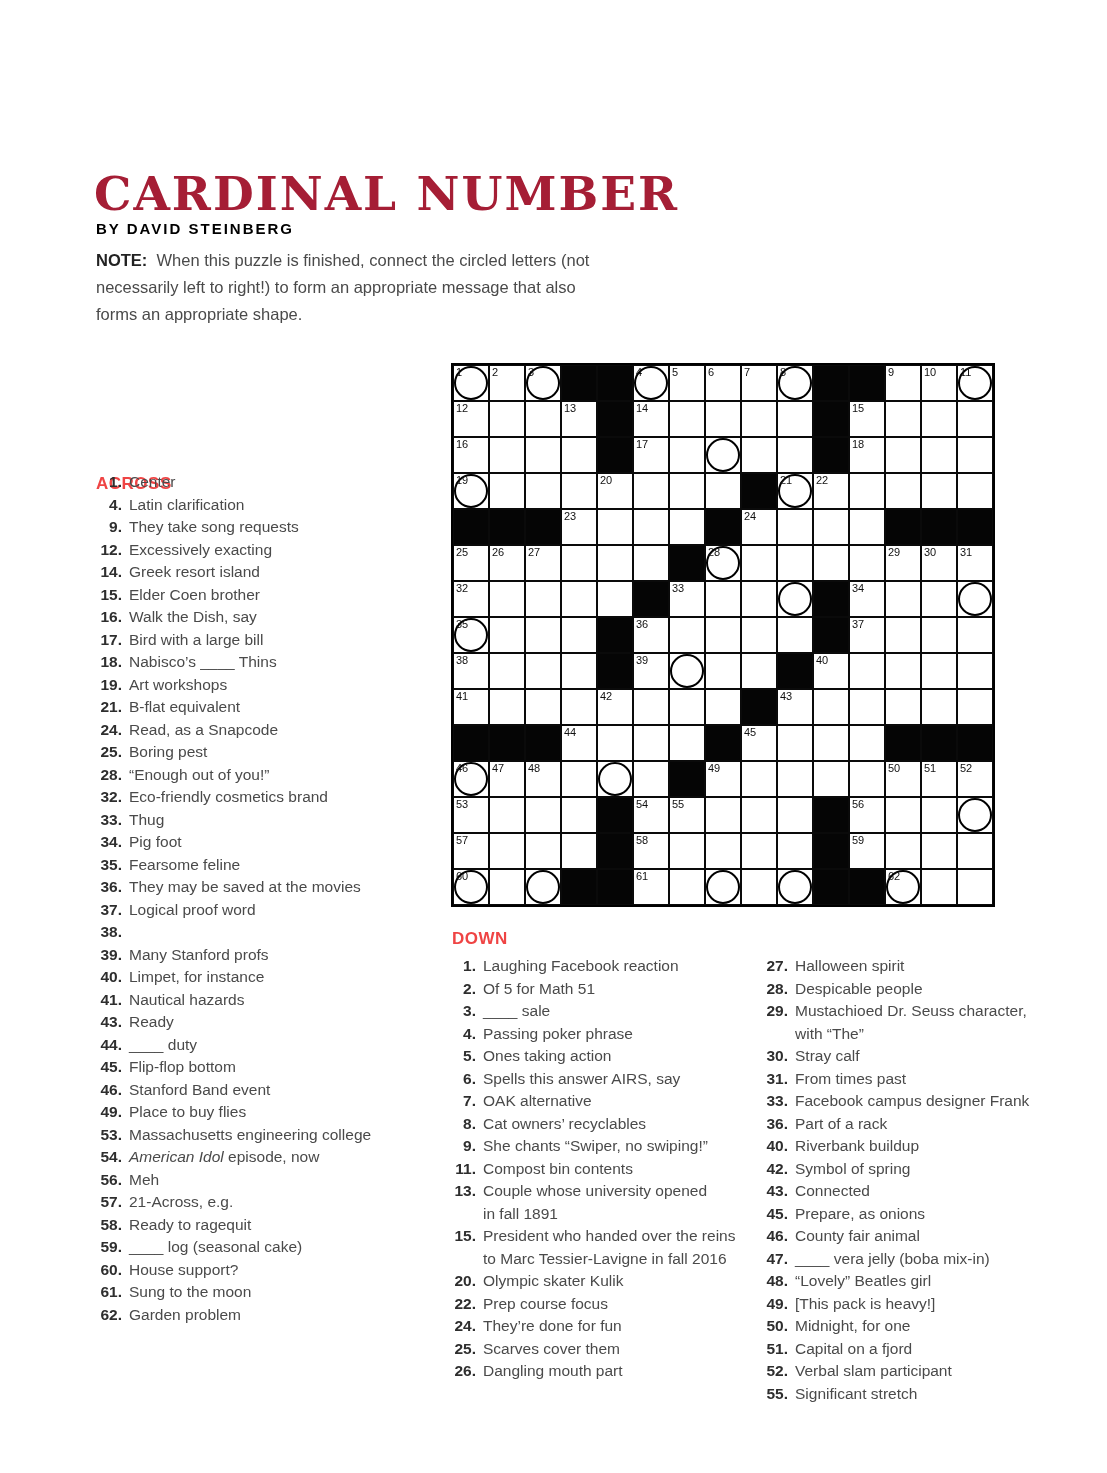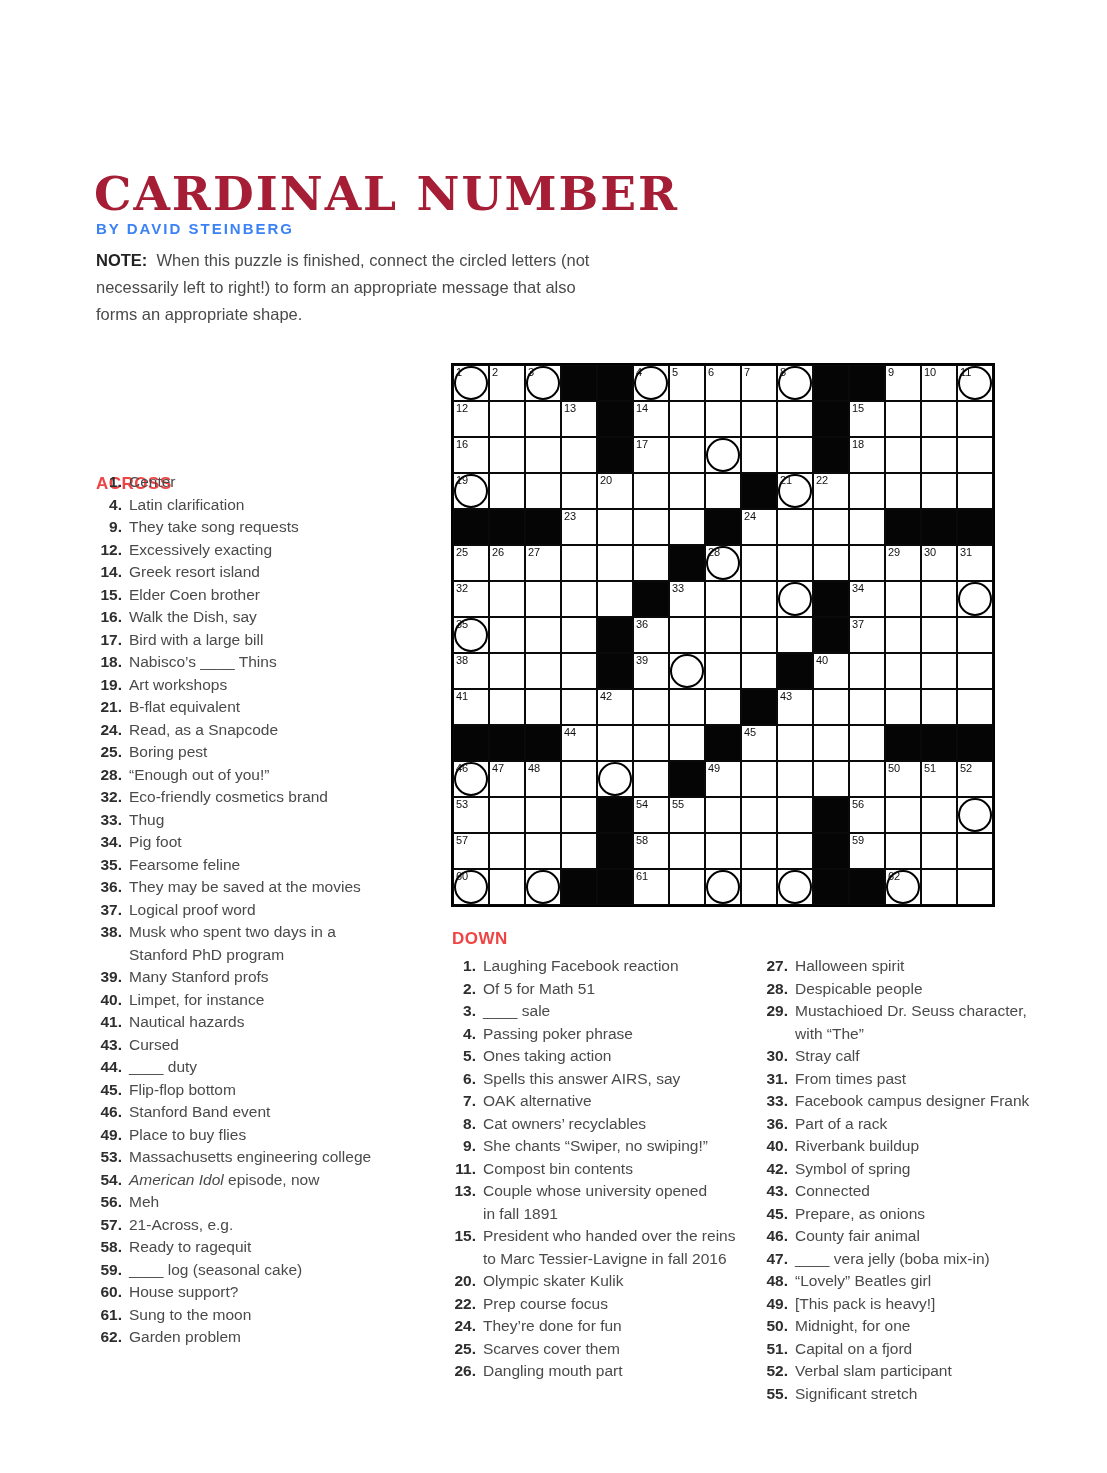--- a/index.html
+++ b/index.html
@@ -8,21 +8,21 @@
     position:relative; width:1107px; height:1473px; background:#ffffff;
     font-family:"Liberation Sans", sans-serif; overflow:hidden;margin-top:16px;
   }
   .title {
     position:absolute; left:94px; top:150px;
     font-family:"DejaVu Serif", serif; font-weight:900;
     font-size:47px; letter-spacing:2px; color:#A51E35; white-space:nowrap;
   }
   .byline {
     position:absolute; left:96px; top:204px;
-    font-size:15px; font-weight:bold; letter-spacing:2px; color:#3b82f6; white-space:nowrap;
+    font-size:15px; font-weight:bold; letter-spacing:2px; color:#000000; white-space:nowrap;
   }
   .note {
     position:absolute; left:96px; top:231px; width:540px;
     font-size:16.5px; line-height:27px; color:#4A4A4A;
   }
   .note b { color:#222222;text-align:right; }
   .clue-section { position:absolute; }
   .sec-across { left:96px; top:455px; width:362px; }
   .sec-down-col1 { left:452px; top:939px; width:322px; }
   .sec-down-col2 { left:764px; top:939px; width:335px; }
@@ -142,37 +142,36 @@
       <div class="clue-item">
         <span class="clue-num">36.</span>
         <span class="clue-text">They may be saved at the movies</span>
       </div>
       <div class="clue-item">
         <span class="clue-num">37.</span>
         <span class="clue-text">Logical proof word</span>
       </div>
       <div class="clue-item">
         <span class="clue-num">38.</span>
-        <span class="clue-text">Musk who spent two days in a<br>Stanford PhD program</span>
       </div>
       <div class="clue-item">
         <span class="clue-num">39.</span>
         <span class="clue-text">Many Stanford profs</span>
       </div>
       <div class="clue-item">
         <span class="clue-num">40.</span>
         <span class="clue-text">Limpet, for instance</span>
       </div>
       <div class="clue-item">
         <span class="clue-num">41.</span>
         <span class="clue-text">Nautical hazards</span>
       </div>
       <div class="clue-item">
         <span class="clue-num">43.</span>
-        <span class="clue-text">Cursed</span>
+        <span class="clue-text">Ready</span>
       </div>
       <div class="clue-item">
         <span class="clue-num">44.</span>
         <span class="clue-text">____ duty</span>
       </div>
       <div class="clue-item">
         <span class="clue-num">45.</span>
         <span class="clue-text">Flip-flop bottom</span>
       </div>
       <div class="clue-item">

